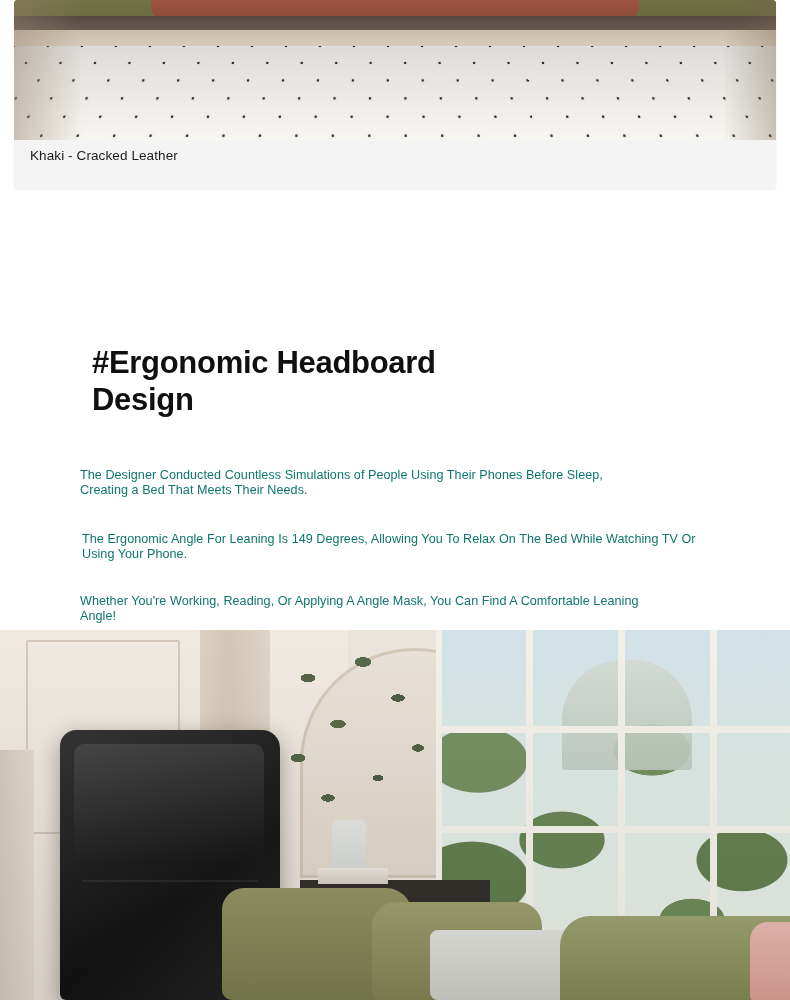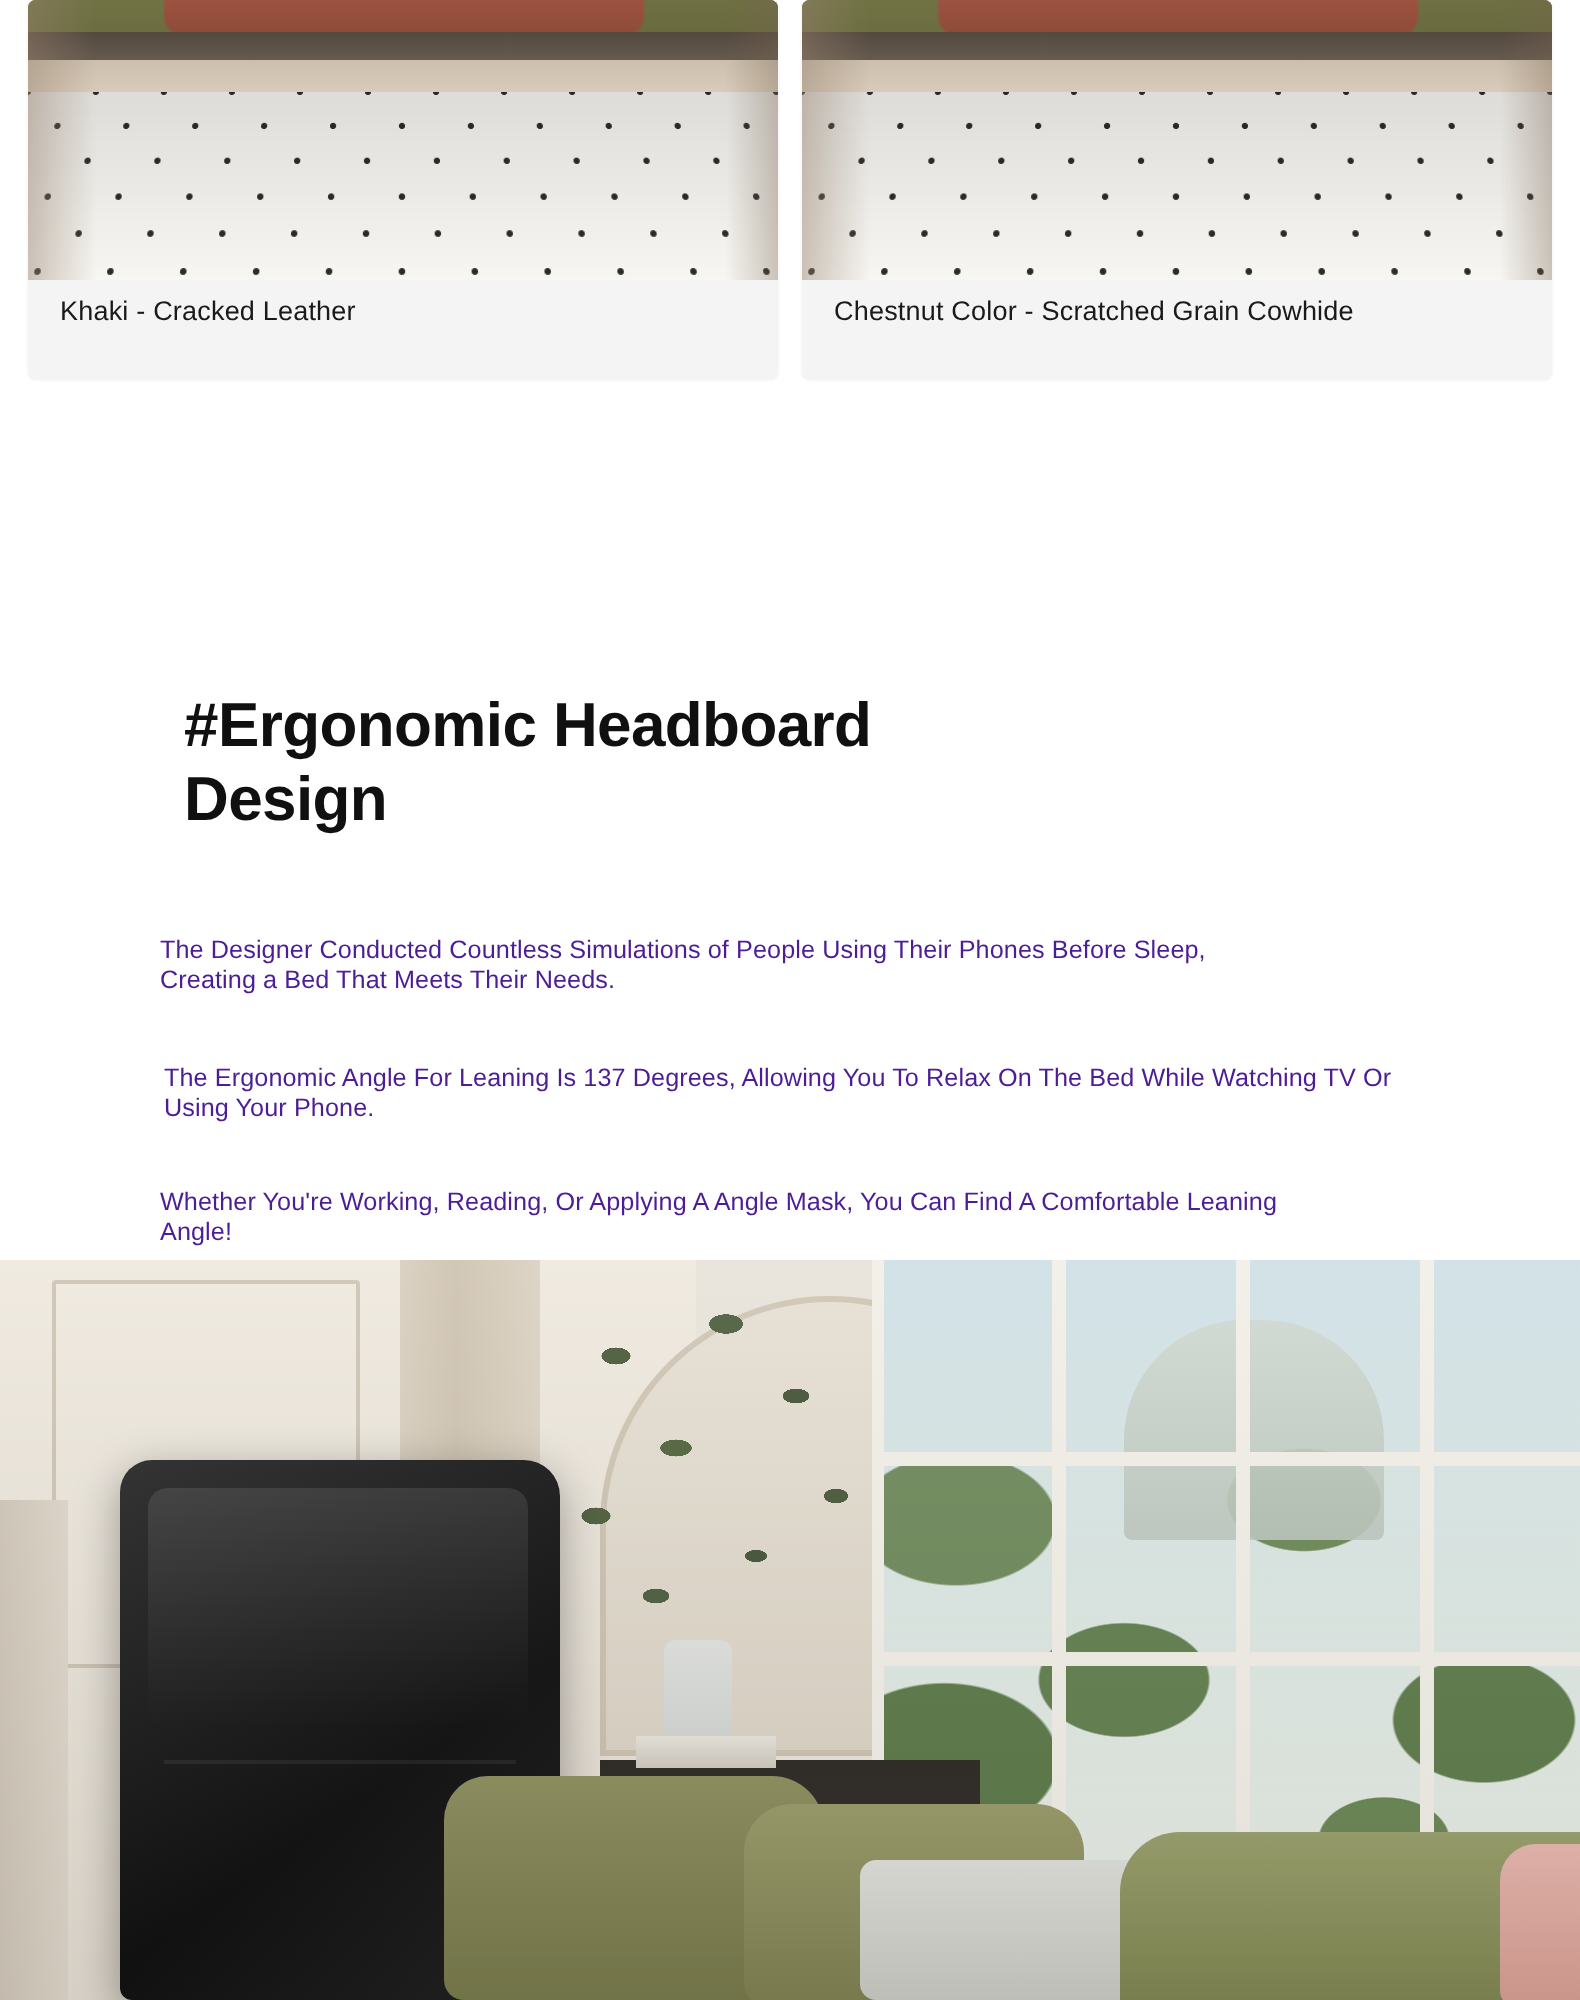--- a/index.html
+++ b/index.html
@@ -170,21 +170,21 @@
     font-size: 31px;
     line-height: 37px;
     font-weight: bold;
     letter-spacing: -0.3px;
     color: #101010;
     max-width: 440px;
   }
   .para {
     padding-left: 80px;
     box-sizing: border-box;
-    color: #4c1d95;
+    color: #0f766e;
     letter-spacing: 0.05px;
   }
   .para-1 {
     margin-top: 50px;
     width: 640px;
     font-size: 12.6px;
     line-height: 15px;
   }
   .para-2 {
     margin-top: 34px;
@@ -380,46 +380,31 @@
       <div class="photo-bedbase"></div>
       <div class="photo-floor"></div>
       <div class="photo-rug"></div>
       <div class="photo-rug-shade"></div>
       <div class="photo-edge-left"></div>
       <div class="photo-edge-right"></div>
     </div>
     <div class="swatch-caption">Khaki - Cracked Leather</div>
   </div>
 
-  <div class="swatch-card">
-    <div class="swatch-photo">
-      <div class="photo-bg"></div>
-      <div class="photo-pillowleft"></div>
-      <div class="photo-pillowright"></div>
-      <div class="photo-blanket"></div>
-      <div class="photo-bedbase"></div>
-      <div class="photo-floor"></div>
-      <div class="photo-rug"></div>
-      <div class="photo-rug-shade"></div>
-      <div class="photo-edge-left"></div>
-      <div class="photo-edge-right"></div>
-    </div>
-    <div class="swatch-caption">Chestnut Color - Scratched Grain Cowhide</div>
-  </div>
 
 </div>
 
 <div class="section">
   <div class="ghost ghost-a"></div>
   <div class="ghost ghost-b"></div>
 
   <h2 class="section-title">#Ergonomic Headboard Design</h2>
 
   <p class="para para-1">The Designer Conducted Countless Simulations of People Using Their Phones Before Sleep, Creating a Bed That Meets Their Needs.</p>
-  <p class="para para-2">The Ergonomic Angle For Leaning Is 137 Degrees, Allowing You To Relax On The Bed While Watching TV Or Using Your Phone.</p>
+  <p class="para para-2">The Ergonomic Angle For Leaning Is 149 Degrees, Allowing You To Relax On The Bed While Watching TV Or Using Your Phone.</p>
   <p class="para para-3">Whether You're Working, Reading, Or Applying A Angle Mask, You Can Find A Comfortable Leaning Angle!</p>
 </div>
 
 <div class="hero">
   <div class="hero-wallL"></div>
   <div class="hero-wall-panel"></div>
   <div class="hero-curtain"></div>
   <div class="hero-arch"></div>
   <div class="hero-plant"></div>
   <div class="hero-vase"></div>

